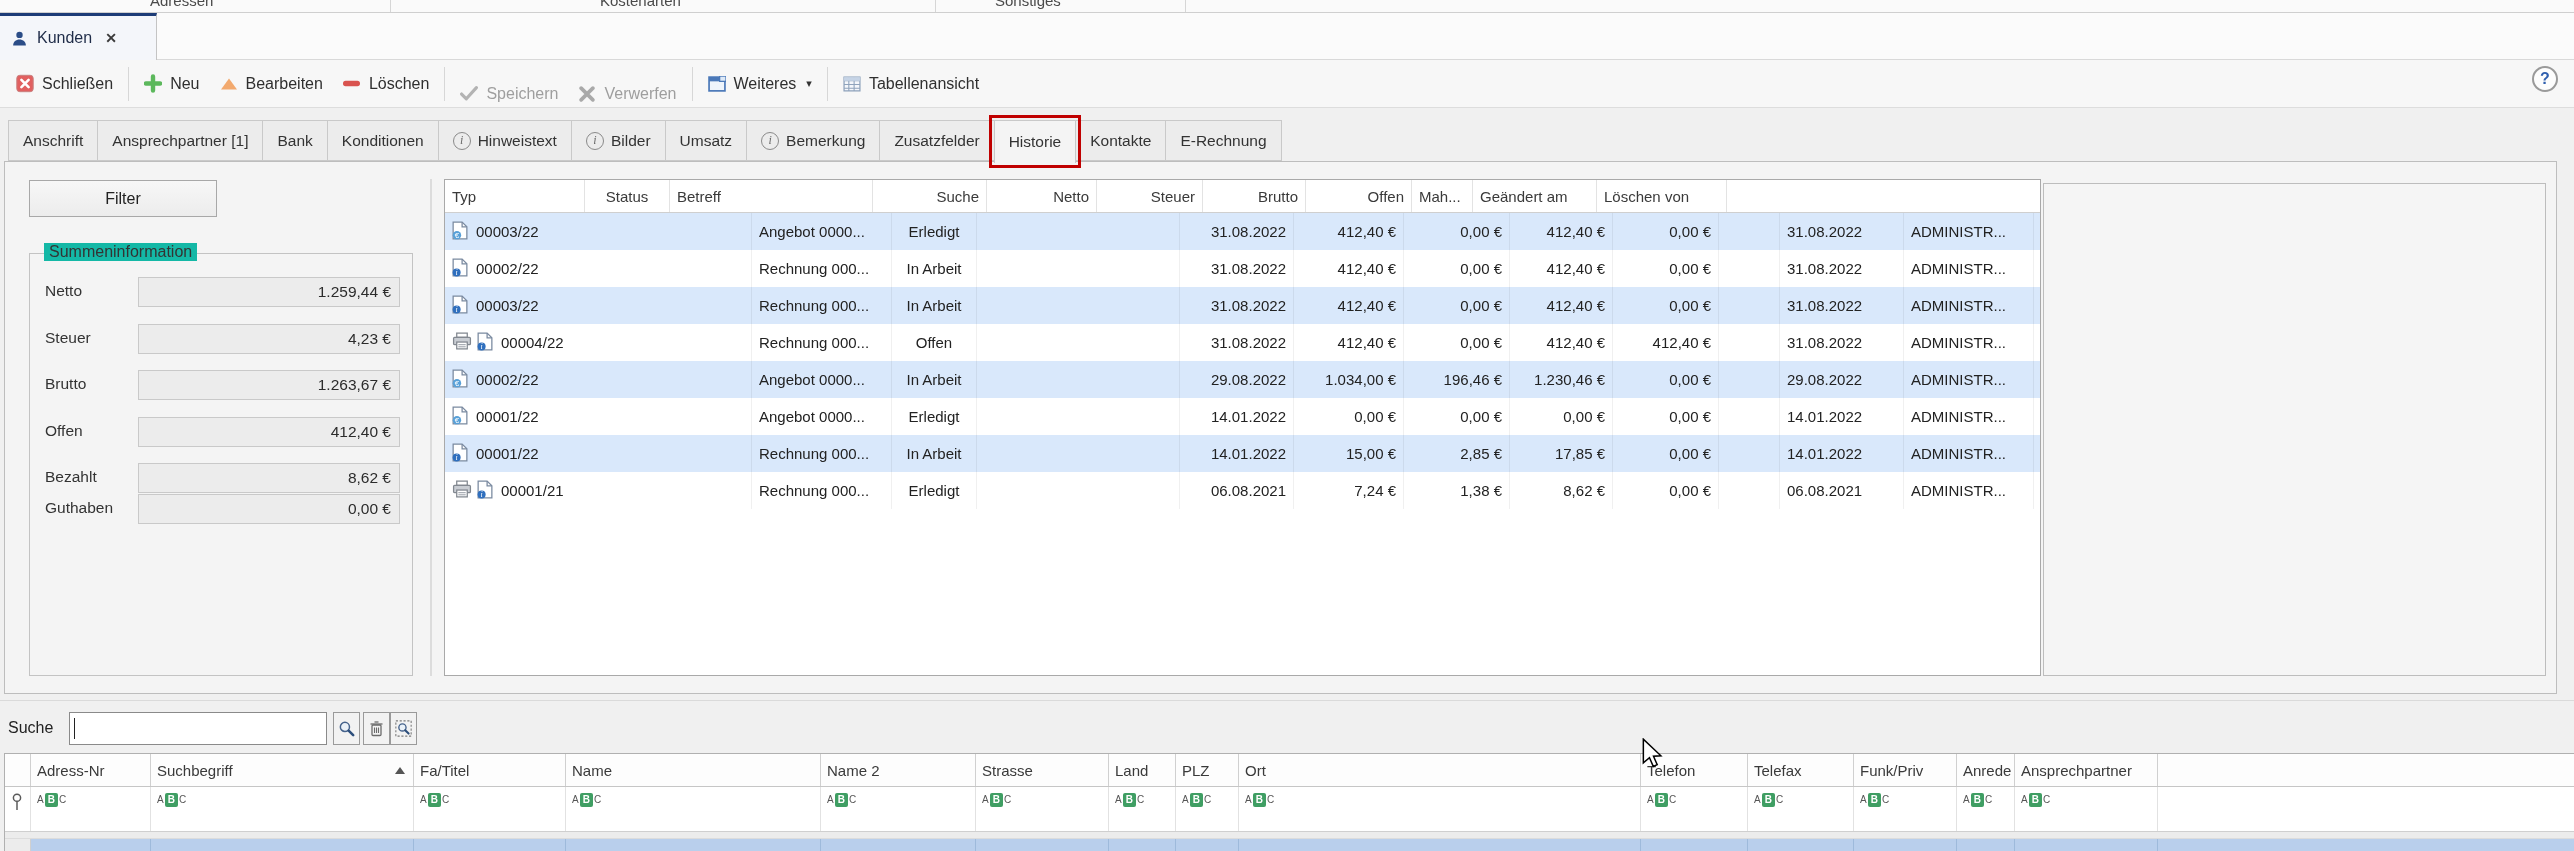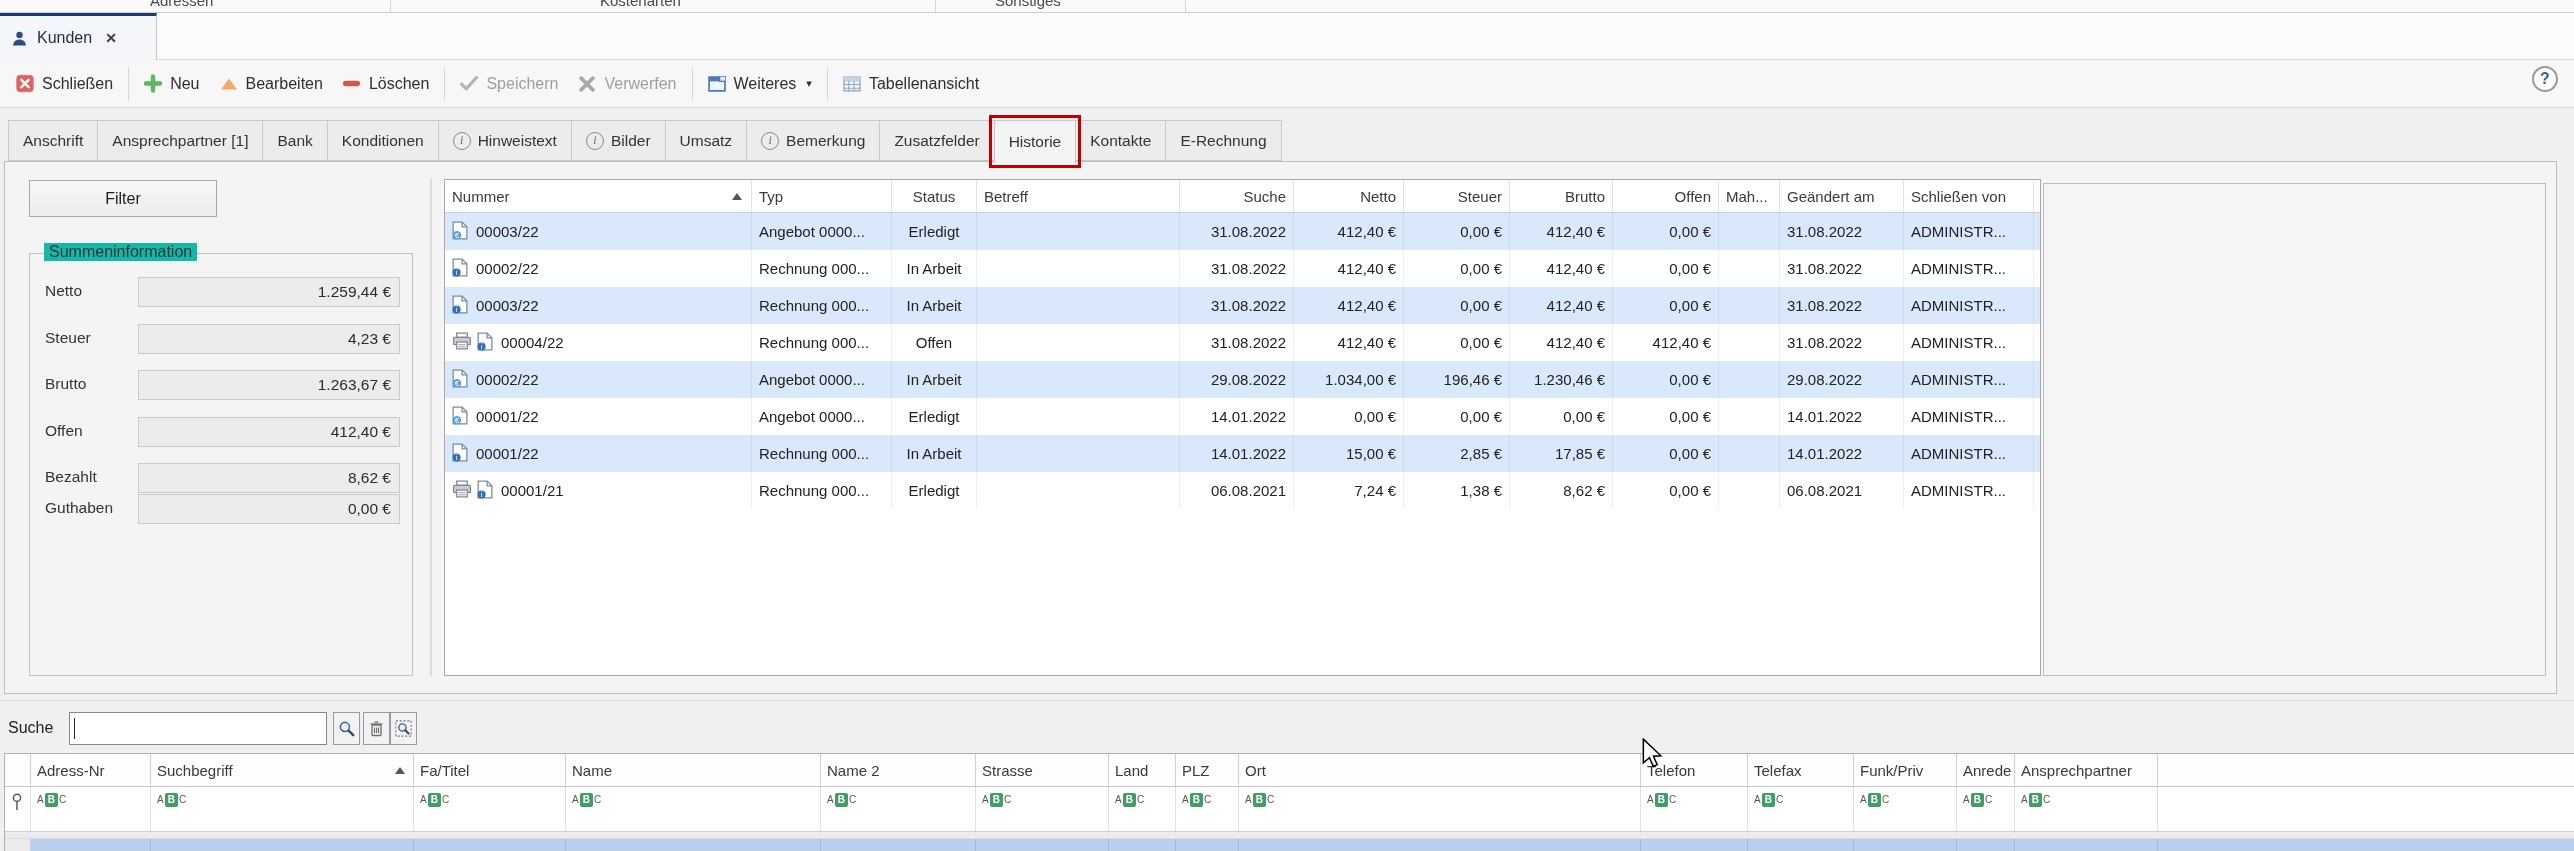--- a/index.html
+++ b/index.html
@@ -20,21 +20,21 @@
     display:flex; align-items:center; padding:0 10px; gap:9px; }
   .wintab .wlabel { font-size:16px; color:#1f2c48; }
   .wintab .wclose { font-size:14px; color:#3a3a3a; font-weight:bold; margin-left:4px; cursor:default; }
 
   
   .toolbar { position:absolute; left:0; top:60px; width:2574px; height:48px;
     background:#f7f7f7; border-bottom:1px solid #dddddd;
     display:flex; align-items:center; padding-left:6px; }
   .tbtn { display:flex; align-items:center; gap:8px; padding:0 10px; height:38px;
     font-size:16px; color:#2f2f2f; border-radius:3px; cursor:default; }
-  .tbtn.disabled { color:#9e9e9e; }
+  .tbtn.disabled { color:#9e9e9e;align-items:flex-end; }
   .tsep { width:1px; height:34px; background:#d7d7d7; margin:0 5px; }
   .caret { font-size:11px; color:#333; margin-left:2px; }
 
   .icon16 { width:18px; height:18px; display:inline-flex; align-items:center; justify-content:center; flex:0 0 auto; }
 
   
   .help { position:absolute; left:2532px; top:66px; width:26px; height:26px; border-radius:50%;
     border:2px solid #9a9a9a; color:#2f5fae; font-weight:bold; font-size:16px;
     display:flex; align-items:center; justify-content:center; background:#fdfdfd; }
 
@@ -298,24 +298,20 @@
         <span class="sval">8,62 €</span>
       </div>
       <div class="sumrow" style="top: 240px;">
         <span class="slabel">Guthaben</span>
         <span class="sval">0,00 €</span>
       </div>
     </div>
   <div class="vsplit"></div>
   <div class="htable">
     <div class="hhead">
-        <div class="hcell left" style="width: 307px;">
-          <span>Nummer</span>
-          <span class="sort-asc"></span>
-        </div>
         <div class="hcell left" style="width: 140px;">
           <span>Typ</span>
         </div>
         <div class="hcell center" style="width: 85px;">
           <span>Status</span>
         </div>
         <div class="hcell left" style="width: 203px;">
           <span>Betreff</span>
         </div>
         <div class="hcell right" style="width: 114px;">
@@ -333,21 +329,21 @@
         <div class="hcell right" style="width: 106px;">
           <span>Offen</span>
         </div>
         <div class="hcell left" style="width: 61px;">
           <span>Mah...</span>
         </div>
         <div class="hcell left" style="width: 124px;">
           <span>Geändert am</span>
         </div>
         <div class="hcell left" style="width: 130px;">
-          <span>Schließen von</span>
+          <span>Löschen von</span>
         </div>
       </div>
     <div>
         <div class="hrow blue">
           <div class="dcell left" style="width: 307px;">
             <span class="rowicons">
               <span><svg width="16" height="19" viewBox="0 0 15 18">
                   <path d="M1 1 H9.5 L14 5.5 V17 H1 Z" fill="#ffffff" stroke="#7a8aa0" stroke-width="1.2"></path>
                   <path d="M9.5 1 L9.5 5.5 L14 5.5" fill="none" stroke="#7a8aa0" stroke-width="1.2"></path>
                   <circle cx="4.6" cy="13.4" r="4" fill="#58a0d8"></circle>

